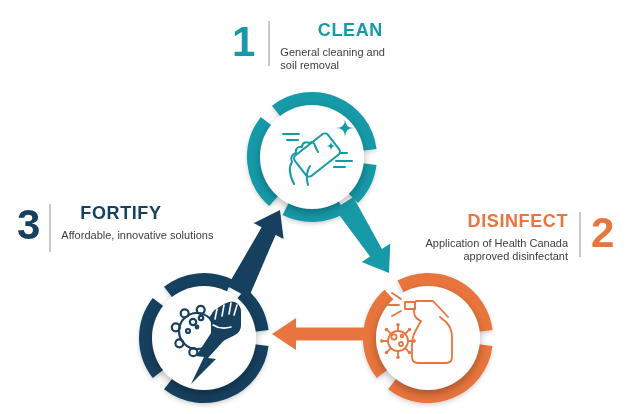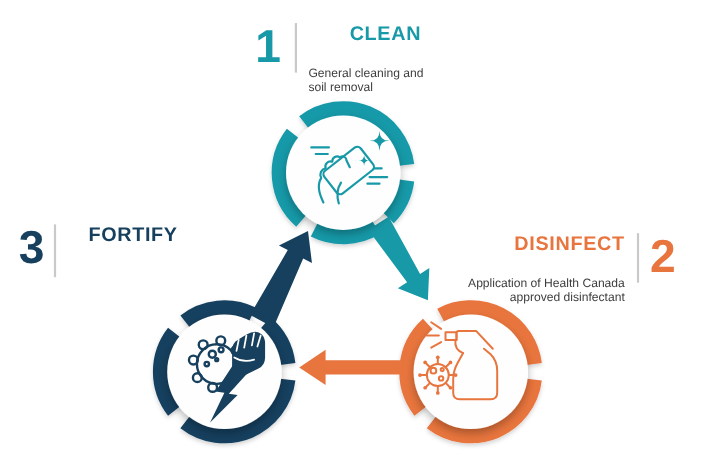--- a/index.html
+++ b/index.html
@@ -13,21 +13,21 @@
     font-family:"Liberation Sans", sans-serif;overflow:hidden;
   }
   .stage{position:absolute;inset:0;width:640px;height:414px;}
   svg.diagram{position:absolute;left:0;top:0;}
   .label-block{position:absolute;display:flex;align-items:flex-start;}
   .big-num{font-weight:bold;font-size:42px;line-height:1;letter-spacing:0;}
   .num-teal{color:var(--teal);} .num-orange{color:var(--orange);} .num-navy{color:var(--navy);}
   .vdiv{width:2px;background:var(--divider);}
   .step-title{font-weight:bold;font-size:18px;line-height:1.1;letter-spacing:.6px;}
   .t-teal{color:var(--teal);text-align:center;} .t-orange{color:var(--orange);} .t-navy{color:var(--navy);margin-left:19px;}
-  .step-desc{font-size:11px;line-height:1.18;color:var(--text);margin-top:20px;}
+  .step-desc{font-size:11px;line-height:1.18;color:var(--text);margin-top:5px;}
   .step-desc span{display:block;}
   .align-right{text-align:right;}
   .ring{fill:none;stroke-width:14;}
   .ring-teal{stroke:var(--teal);} .ring-orange{stroke:var(--orange);} .ring-navy{stroke:var(--navy);}
   .inner-disc{fill:#FEFEFE;}
   .ic-teal{stroke:var(--teal);fill:none;stroke-width:2;stroke-linecap:round;stroke-linejoin:round;}
   .ic-teal-fill{fill:var(--teal);stroke:none;}
   .ic-orange{stroke:var(--orange);fill:none;stroke-width:1.8;stroke-linecap:round;stroke-linejoin:round;}
   .ic-orange-fill{fill:var(--orange);stroke:none;}
   .ic-navy{stroke:var(--navy);fill:none;stroke-width:2.2;stroke-linecap:round;stroke-linejoin:round;}
@@ -167,17 +167,18 @@
     <div class="vdiv" style="height:45px; margin-left:11px;"></div>
     <div class="big-num num-orange" style="margin-left:10px;">2</div>
   </div>
 
   <div class="label-block" style="left:17px; top:204px;">
     <div class="big-num num-navy">3</div>
     <div class="vdiv" style="height:48px; margin-left:9px;"></div>
     <div style="margin-left:10px; width:170px;">
       <div class="step-title t-navy">FORTIFY</div>
       <div class="step-desc">
+        <span>Affordable, innovative solutions</span>
       </div>
     </div>
   </div>
 
 </div>
 
 </body></html>

